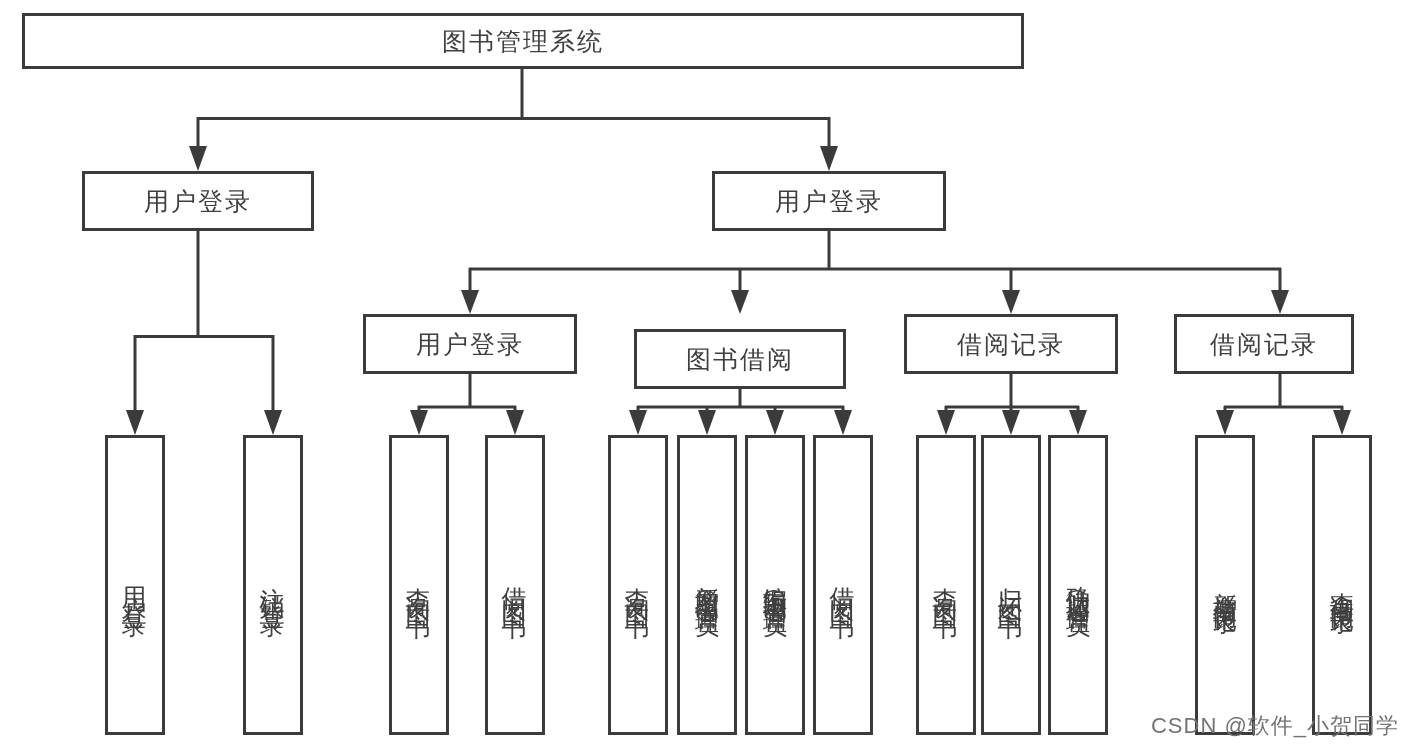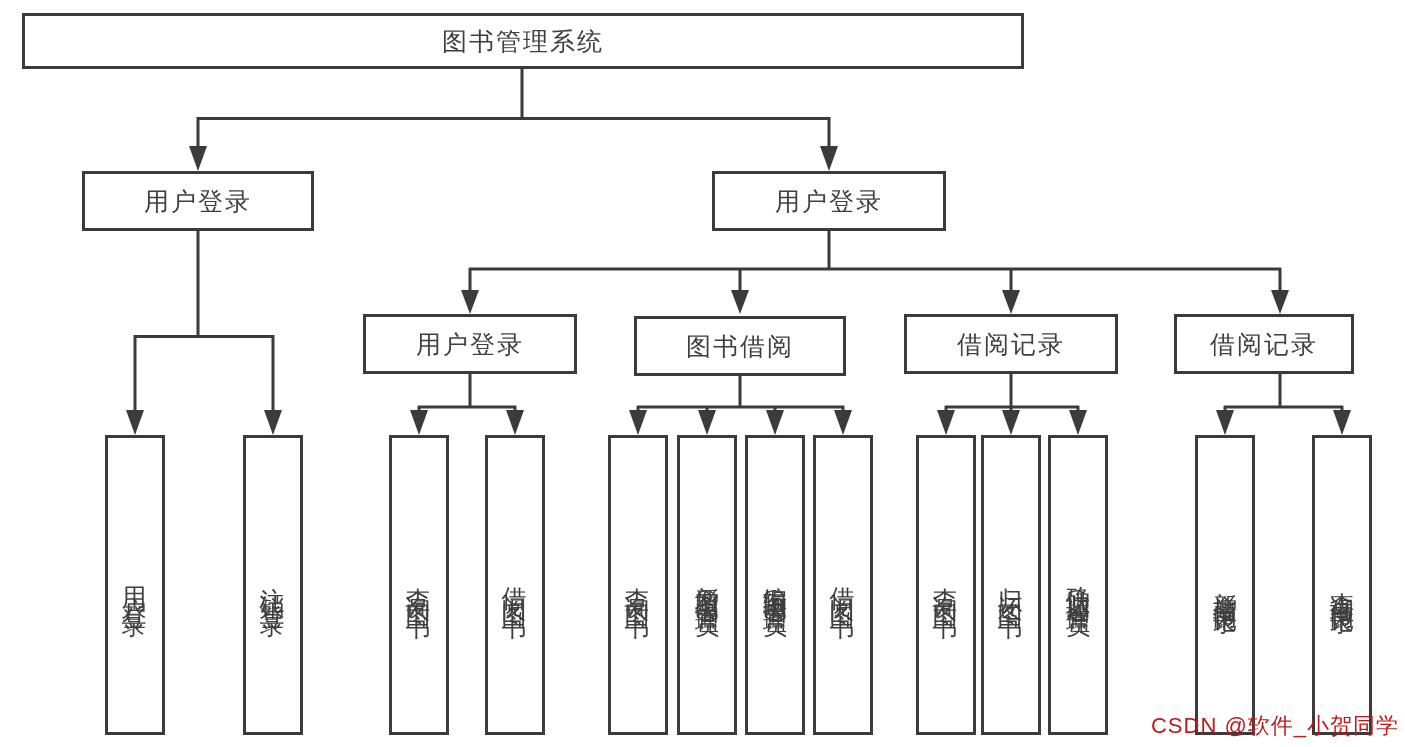--- a/index.html
+++ b/index.html
@@ -26,21 +26,21 @@
   .box.h{letter-spacing:2px;}
   .box.v{
     writing-mode:vertical-rl;
     letter-spacing:9px;
     text-align:center;
   }
   .box.v.tight{letter-spacing:4px;font-size:24px;}
   .watermark{
     position:absolute;
     right:6px;bottom:6px;
-    color:#b91c1c;
+    color:#737373;
     font-size:22px;
     letter-spacing:1px;
     z-index:5;
     pointer-events:none;
   }
 </style>
 </head>
 <body>
 
 <div id="stage">
@@ -87,21 +87,21 @@
       <polygon points="1333,410 1351,410 1342,435"></polygon>
     </g>
   </svg>
 
   <div class="box h" style="left:22px;top:13px;width:1002px;height:56px">图书管理系统</div>
 
   <div class="box h" style="left:82px;top:171px;width:232px;height:60px">用户登录</div>
   <div class="box h" style="left:712px;top:171px;width:234px;height:60px">用户登录</div>
 
   <div class="box h" style="left:363px;top:314px;width:214px;height:60px">用户登录</div>
-  <div class="box h" style="left:634px;top:316px;width:212px;height:60px">图书借阅</div>
+  <div class="box h" style="left:634px;top:329px;width:212px;height:60px">图书借阅</div>
   <div class="box h" style="left:904px;top:314px;width:214px;height:60px">借阅记录</div>
   <div class="box h" style="left:1174px;top:314px;width:180px;height:60px">借阅记录</div>
 
   <div class="box v" style="left:105px;top:435px;width:60px;height:300px">用户登录</div>
   <div class="box v" style="left:243px;top:435px;width:60px;height:300px">注销登录</div>
 
   <div class="box v" style="left:389px;top:435px;width:60px;height:300px">查询图书</div>
   <div class="box v" style="left:485px;top:435px;width:60px;height:300px">借阅图书</div>
 
   <div class="box v" style="left:608px;top:435px;width:60px;height:300px">查询图书</div>

